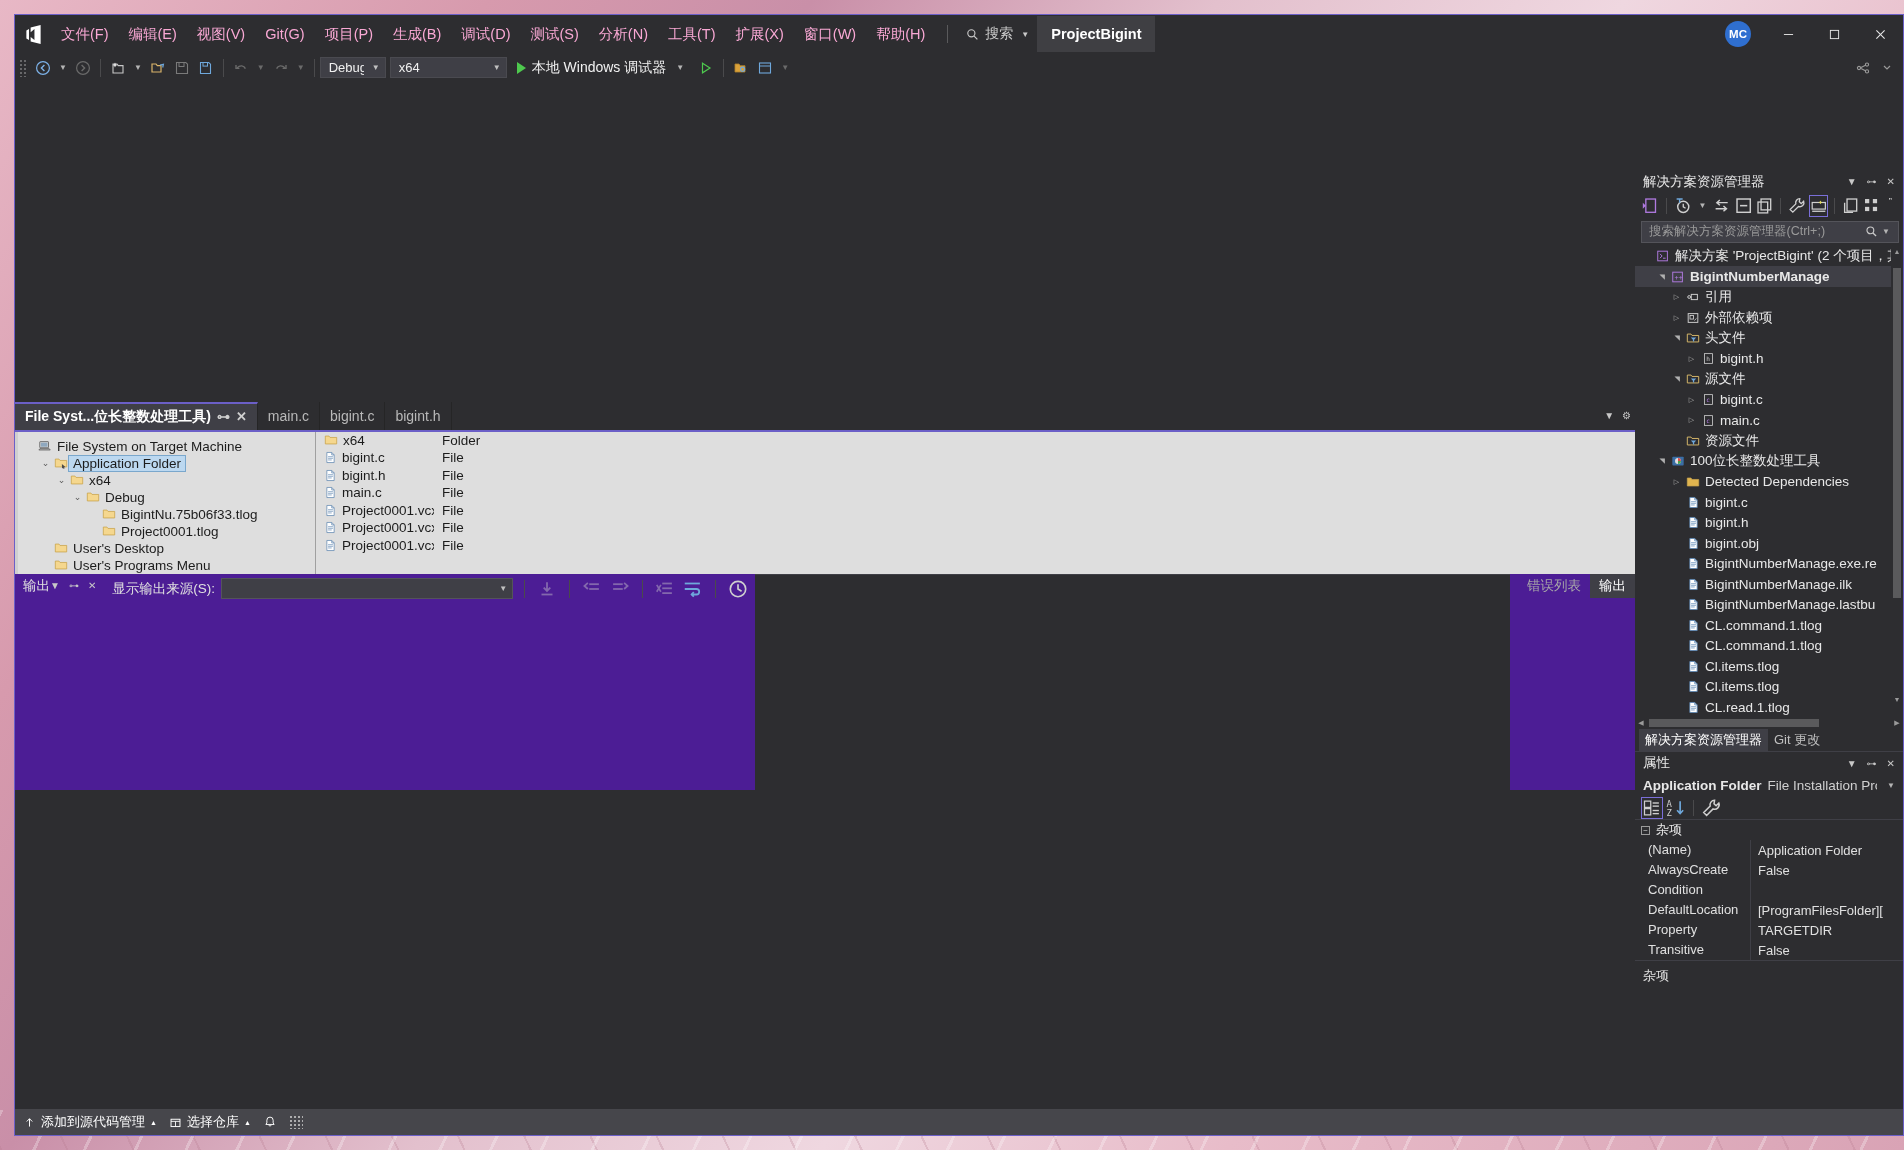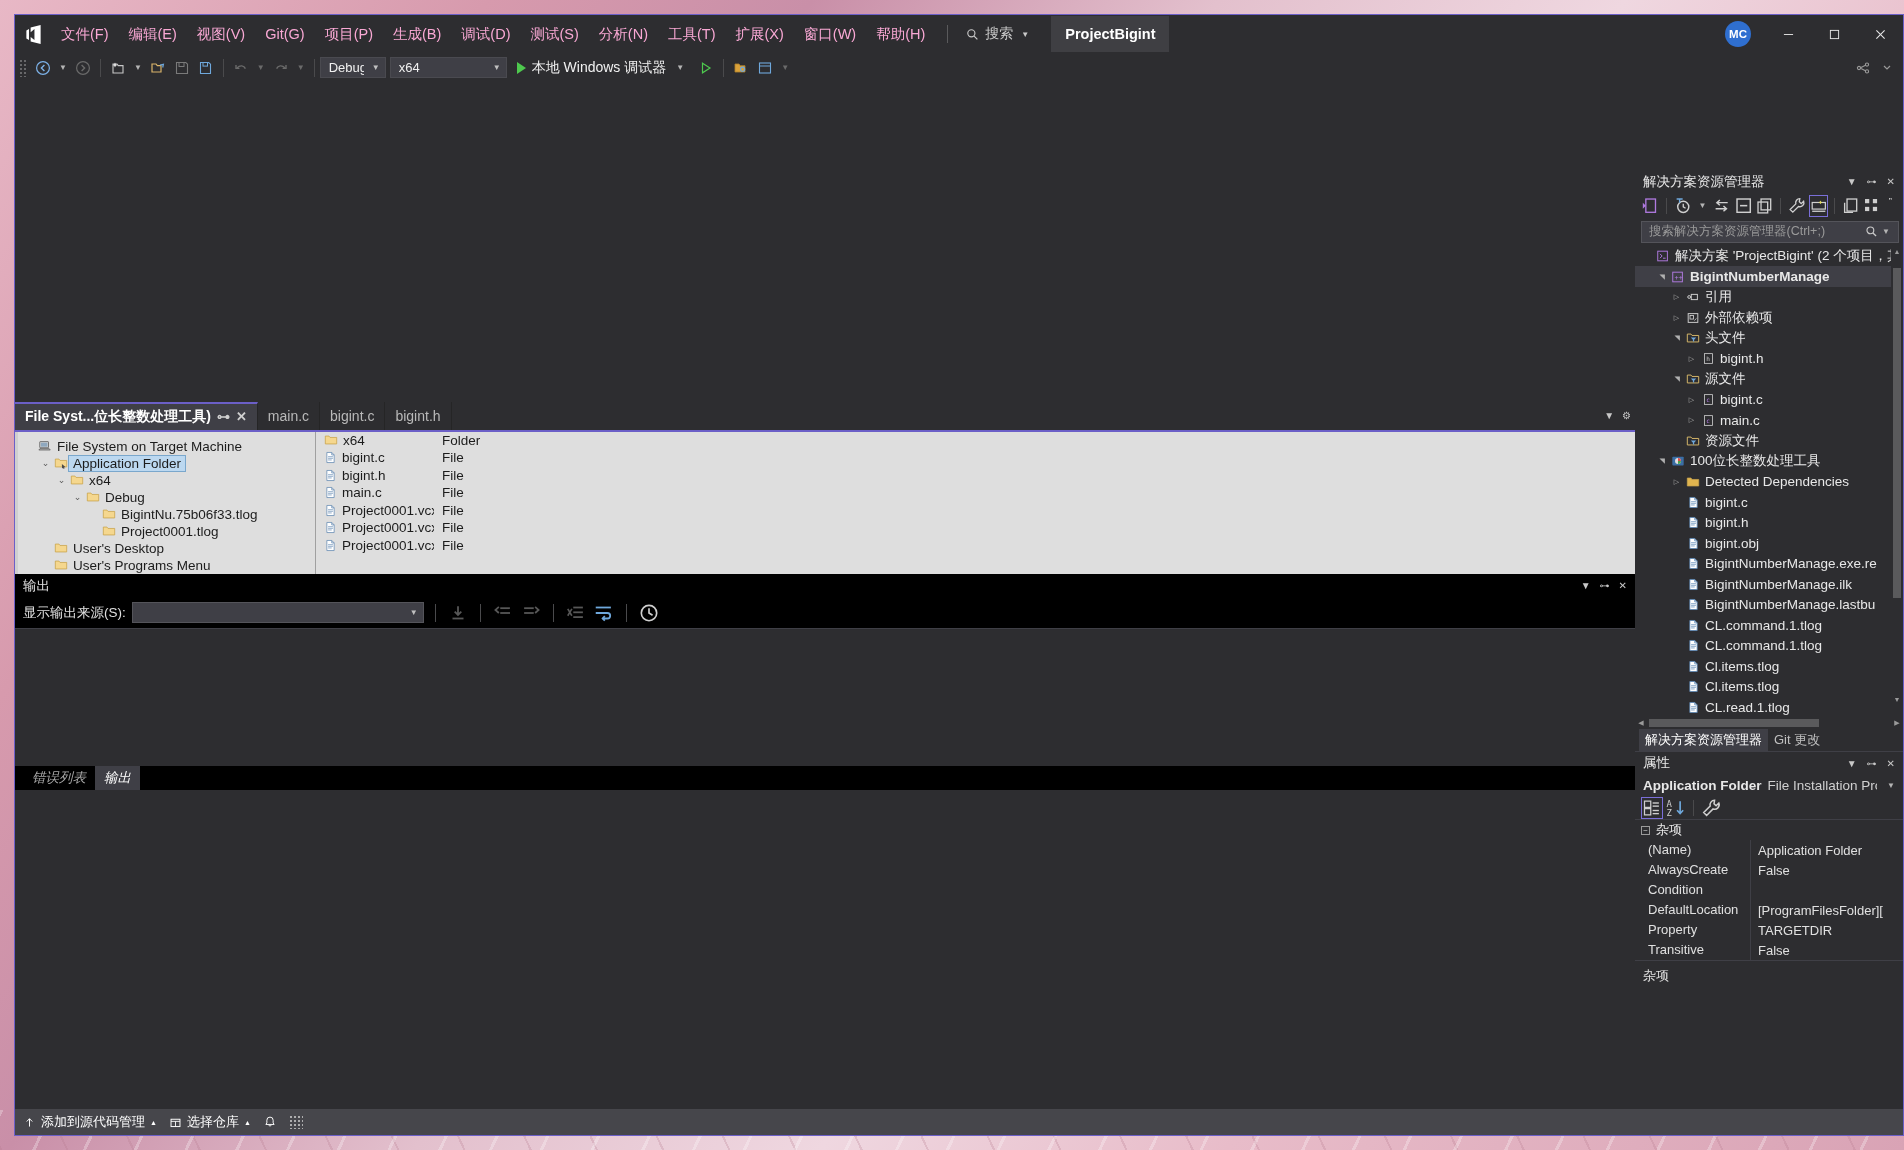--- a/index.html
+++ b/index.html
@@ -55,21 +55,21 @@
   .menu-sep {
     width: 1px; height: 18px; background: #5a5a5c; margin: 0 10px 0 12px;
   }
   .search-box {
     display: flex; align-items: center; gap: 6px;
     height: 25px; padding: 0 8px; font-size: 14px; color: #c9c9c9; cursor: text;
   }
   .search-box .mag { width: 13px; height: 13px; }
   .search-caret { font-size: 8px; color: #c9c9c9; margin-left: 2px; }
   .proj-chip {
-    margin-left: 14px; padding: 10px 14px;
+    padding: 10px 14px;
     background: #3f3f43; color: #ffffff; font-size: 14.5px; font-weight: bold;
     white-space: nowrap;
   }
   .titlebar-right {
     position: absolute; right: 0; top: 0; height: 38px;
     display: flex; align-items: center;
   }
   .avatar {
     width: 26px; height: 26px; border-radius: 50%;
     background: #2f6fd0; color: #fff; font-size: 11.5px; font-weight: bold;
@@ -167,40 +167,40 @@
     background: #dedede;
   }
   .lv-head .c1 { width: 118px; padding-left: 8px; }
   .lv-head .c2 { width: 120px; border-left: 1px solid #b5b5b5; padding-left: 8px; height:20px; line-height:20px;}
   .lv-row { display: flex; height: 17.5px; align-items: center; font-size: 13.5px; color: #1c1c1c; }
   .lv-row .c1 { width: 118px; display: flex; align-items: center; gap: 5px; padding-left: 8px; overflow:hidden;}
   .lv-row .c2 { width: 120px; padding-left: 8px; }
   .lv-row .nm { white-space: nowrap; }
 
   
-  .outpane { height: 216px; flex: none; background: #000000; display: flex; flex-direction: column; }
+  .outpane { height: 216px; flex: none; background: #4c1d95; display: flex; }
   .pane-head {
     height: 24px; display: flex; align-items: center; padding: 0 4px 0 8px;
     font-size: 13.5px; color: #e0e0e0; position: relative;
   }
   .pane-head .ttl { flex: 1; }
   .pane-head .acts { display: flex; align-items: center; gap: 9px; padding-right: 4px; }
   .out-toolbar {
     height: 30px; display: flex; align-items: center; gap: 6px; padding: 0 6px 0 8px;
   }
   .out-toolbar .lab { font-size: 13.5px; color: #e0e0e0; white-space: nowrap; }
   .out-combo {
     width: 292px; height: 21px; background: #3f3f46; border: 1px solid #54545a;
     display: flex; align-items: center; justify-content: flex-end; padding-right: 5px;
   }
   .out-combo .cc { font-size: 8px; color: #c0c0c0; }
   .obtn { width: 22px; height: 22px; display:flex;align-items:center;justify-content:center; }
   .obtn.dim svg { opacity: .42; }
   .out-body { flex: 1; background: #2d2d30; border-top: 1px solid #3f3f46; }
-  .out-tabs { height: 24px; display: flex; align-items: stretch; padding-left: 8px; font-style: italic; }
+  .out-tabs { height: 24px; display: flex; align-items: stretch; padding-left: 8px; }
   .out-tab {
     padding: 0 9px; font-size: 13.5px; color: #a8a8a8; display: flex; align-items: center;
   }
   .out-tab.active { background: #3f3f46; color: #ffffff; }
 
   
   .panel-head {
     height: 22px; display: flex; align-items: center; padding: 0 4px 0 8px;
     font-size: 13.5px; color: #e8e8e8; background:#2d2d30;
   }

